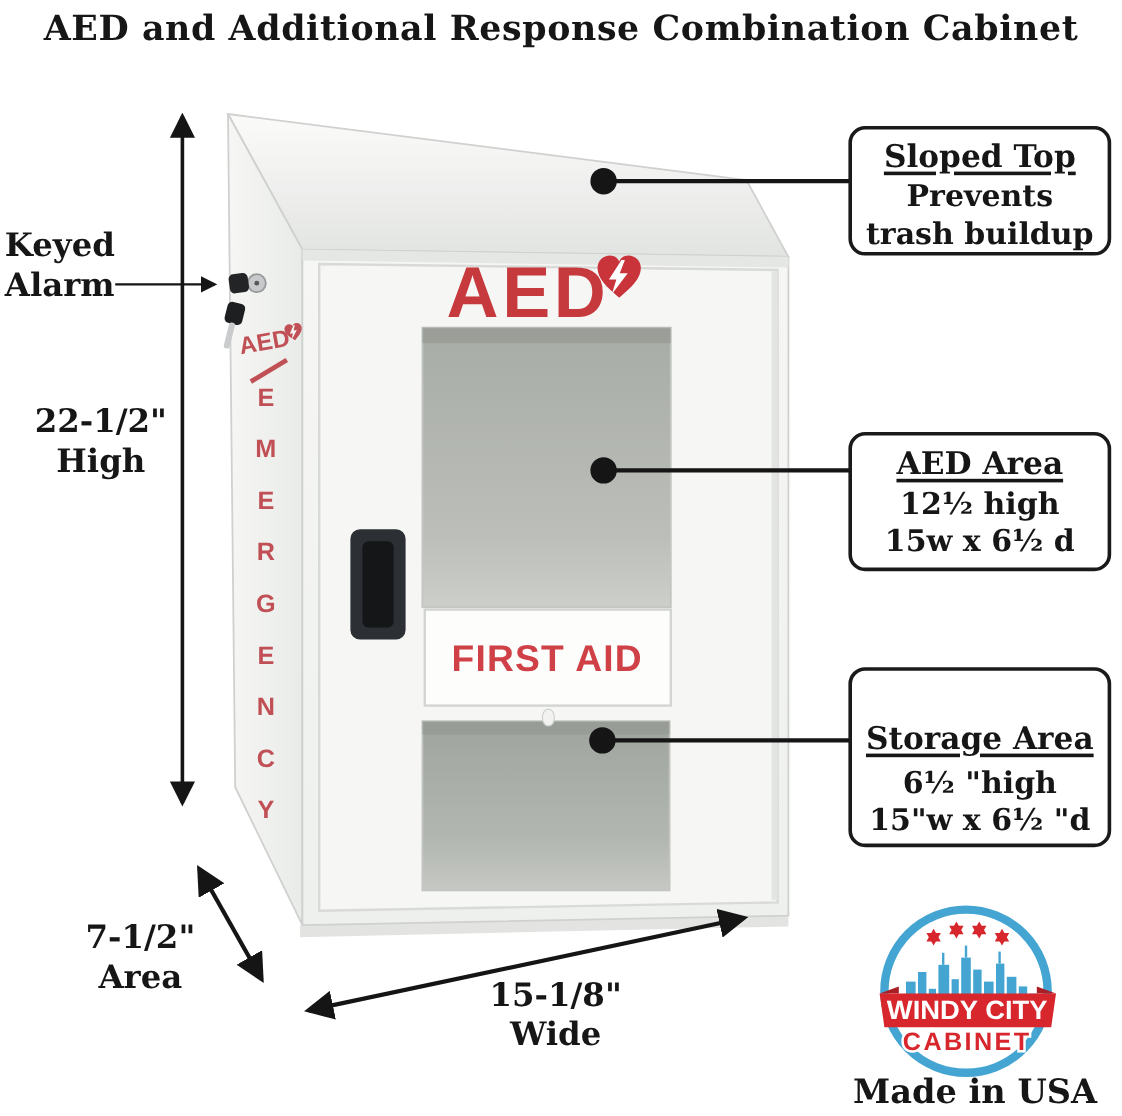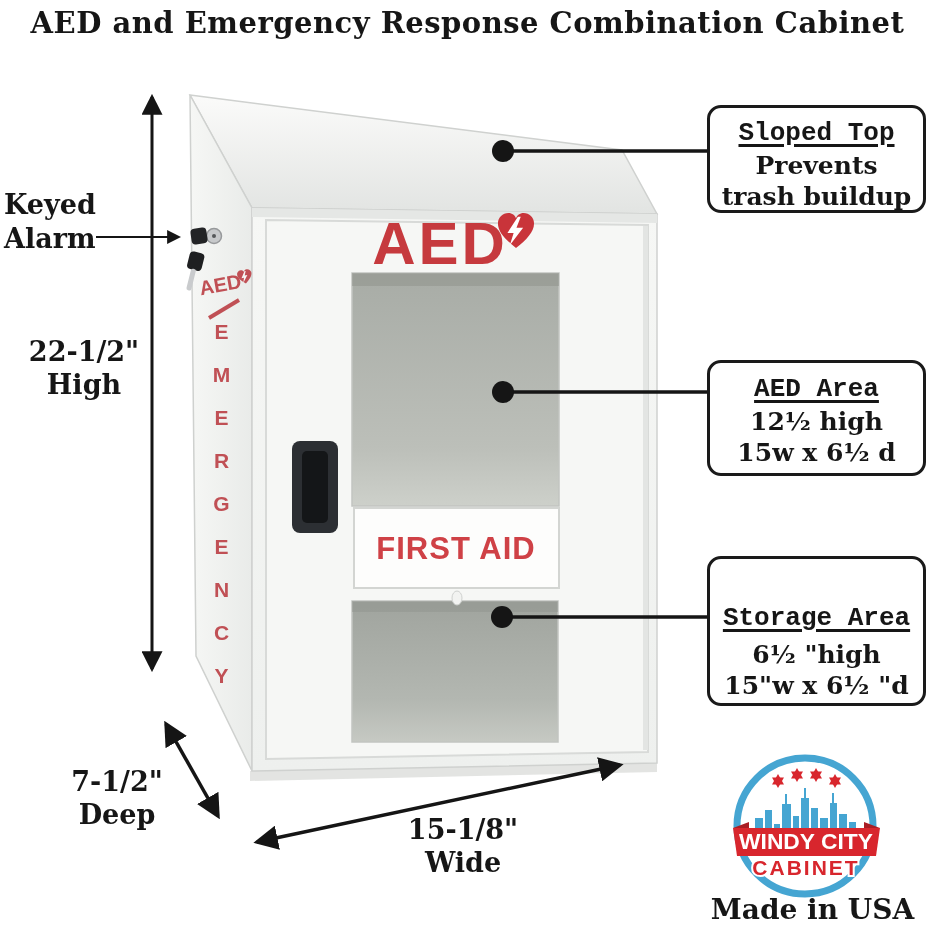--- a/index.html
+++ b/index.html
@@ -6,41 +6,41 @@
   #stage{position:relative;width:935px;height:930px;background:#fff;overflow:hidden;
          font-family:"DejaVu Serif", serif;color:#161616;}
   .abs{position:absolute;}
   #title{top:6px;left:0;width:935px;text-align:center;font-size:29px;font-weight:bold;letter-spacing:.5px;}
   svg{position:absolute;left:0;top:0;}
   .dimlabel{font-size:27px;font-weight:bold;text-align:center;line-height:1.22;}
   .callout{left:707px;width:219px;background:#fff;border:3px solid #1a1a1a;border-radius:14px;
            text-align:center;font-weight:bold;box-sizing:border-box;}
   .callout .t{font-size:26px;line-height:1.25;}
   .callout .b{font-size:25px;line-height:1.25;text-align:center;}
-  .u{text-decoration:underline;text-decoration-thickness:2.5px;text-underline-offset:4px;font-family:Liberation Mono, monospace;}
+  .u{text-decoration:underline;text-decoration-thickness:2.5px;text-underline-offset:4px;}
   #callout-sloped{top:105px;height:108px;padding-top:7px;}
   #callout-aed{top:360px;height:116px;padding-top:8px;}
   #callout-storage{top:556px;height:150px;padding-top:7px;}
   .callout .gap{height:6px;}
   #keyed-alarm{left:4px;top:188px;width:100px;font-size:27px;font-weight:bold;line-height:1.25;}
   #height-label{left:20px;top:336px;width:128px;}
   #depth-label{left:58px;top:766px;width:118px;}
   #width-label{left:388px;top:814px;width:150px;}
   #emergency-text{left:211px;top:320px;writing-mode:vertical-rl;text-orientation:upright;
       font-family:"Liberation Sans",sans-serif;font-weight:bold;font-size:21px;letter-spacing:20px;
       color:#c05055;line-height:1;}
   #made-in-usa{left:705px;top:893px;width:215px;text-align:center;font-size:28px;font-weight:bold;}
   .svgtxt-sans{font-family:"Liberation Sans",sans-serif;font-weight:bold;}
 </style>
 </head>
 <body>
 
 <div id="stage">
 
-  <div id="title" class="abs">AED and Emergency Response Combination Cabinet</div>
+  <div id="title" class="abs">AED and Additional Response Combination Cabinet</div>
 
   <svg width="935" height="930" viewBox="0 0 935 930">
     <defs>
       <linearGradient id="gTop" x1="0" y1="0" x2="0" y2="1">
         <stop offset="0" stop-color="#fbfbfa"></stop>
           <stop offset="1" stop-color="#e2e4e2"></stop>
       </linearGradient>
       <linearGradient id="gSide" x1="0" y1="0" x2="1" y2="0">
         <stop offset="0" stop-color="#f6f7f5"></stop>
           <stop offset="1" stop-color="#e9ebe9"></stop>
@@ -148,21 +148,21 @@
     <div>Alarm</div>
   </div>
 
   <div id="height-label" class="abs dimlabel">
     <div>22-1/2"</div>
     <div>High</div>
   </div>
 
   <div id="depth-label" class="abs dimlabel">
     <div>7-1/2"</div>
-    <div>Deep</div>
+    <div>Area</div>
   </div>
 
   <div id="width-label" class="abs dimlabel">
     <div>15-1/8"</div>
     <div>Wide</div>
   </div>
 
   <div id="callout-sloped" class="abs callout">
     <div class="t"><span class="u">Sloped Top</span></div>
     <div class="b">Prevents</div>

